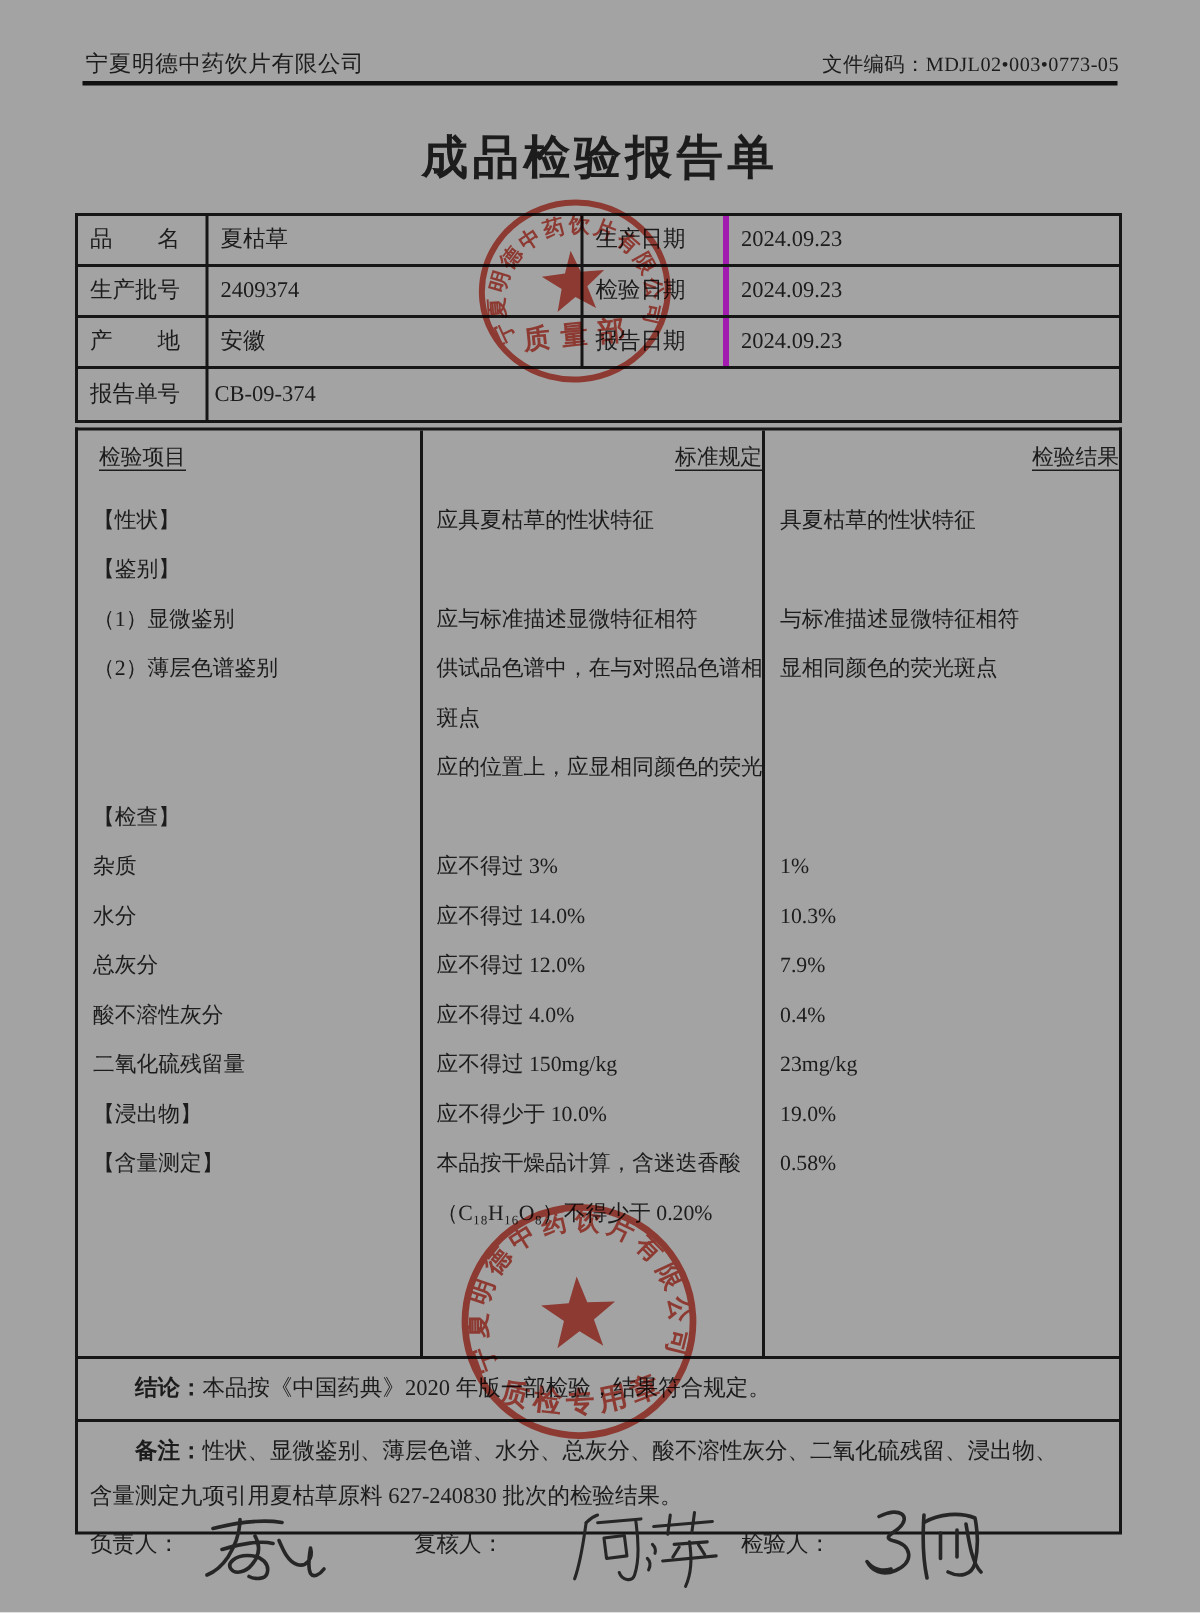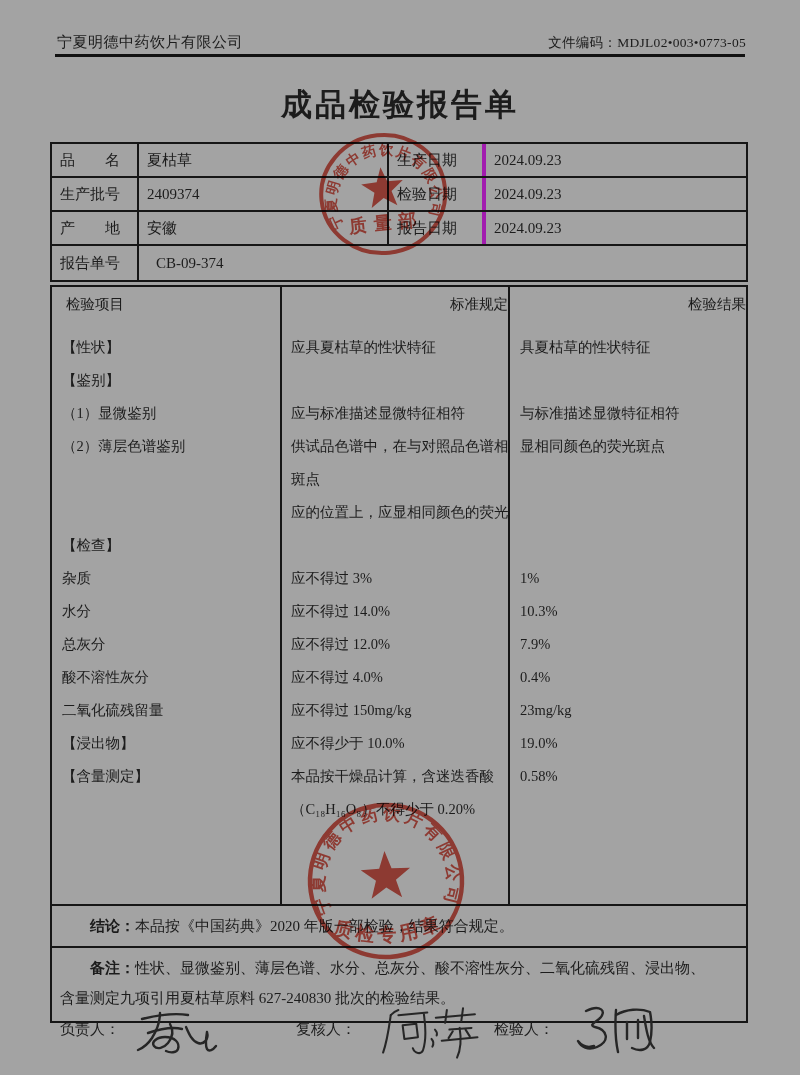--- a/index.html
+++ b/index.html
@@ -15,44 +15,44 @@
          font-size:31px;font-weight:bold;letter-spacing:3px;}
   
   .info-table{position:absolute;left:50px;top:142px;width:694px;border:2px solid #161616;}
   .info-row{display:flex;height:32px;line-height:32px;border-bottom:2px solid #161616;font-size:15px;}
   .info-row:last-child{border-bottom:none;height:34px;line-height:34px;}
   .ic{overflow:hidden;white-space:nowrap;}
   .ic-label{width:77px;padding-left:8px;border-right:2px solid #161616;}
   .ic-value{width:240px;padding-left:8px;border-right:2px solid #161616;}
   .ic-label2{width:85px;padding-left:8px;border-right:4px solid #a21caf;}
   .ic-value2{flex:1;padding-left:8px;}
-  .ic-value-wide{flex:1;padding-left:17px;}
+  .ic-value-wide{flex:1;padding-left:4px;}
   
   .insp-table{position:absolute;left:50px;top:285px;width:694px;height:617px;
               border:2px solid #161616;border-bottom:none;font-size:14.5px;}
   .vline{position:absolute;top:0;bottom:0;width:2px;background:#161616;}
   .vline1{left:228px;} .vline2{left:456px;}
   .insp-hrow{display:flex;height:44px;padding-top:8px;box-sizing:border-box;}
   .insp-row{display:flex;height:33px;line-height:33px;white-space:nowrap;}
   .c1{width:228px;padding-left:10px;box-sizing:border-box;overflow:visible;}
   .c2{width:228px;padding-left:11px;box-sizing:border-box;overflow:visible;}
   .c3{flex:1;padding-left:12px;box-sizing:border-box;overflow:visible;}
   .hc{padding-left:0;}
   .hc.c2,.hc.c3{text-align:right;}
   .hc.c1{padding-left:14px;}
-  .u{text-underline-offset:4px;}
+  .u{text-decoration:underline;text-underline-offset:4px;}
   
   .concl-table{position:absolute;left:50px;top:904px;width:694px;border:2px solid #161616;font-size:15px;}
   .concl-row{min-height:40px;line-height:40px;padding:0 8px;text-indent:2em;border-bottom:2px solid #161616;}
   .remark-row{padding:5px 0 8px 8px;line-height:30px;border-radius:15px;}
   .remark-row .line1{text-indent:2em;}
   .b{font-weight:bold;}
   
   .sig-label{position:absolute;top:1020px;font-size:15px;}
-  .lbl-resp{left:60px;} .lbl-rev{left:296px;} .lbl-insp{left:494px;}
+  .lbl-resp{left:60px;} .lbl-rev{left:276px;} .lbl-insp{left:494px;}
   .sig{position:absolute;}
   .sig path{fill:none;stroke:#262626;stroke-width:2.4;stroke-linecap:round;stroke-linejoin:round;}
   
   .stamp{position:absolute;opacity:.84;mix-blend-mode:multiply;pointer-events:none;}
   .stamp-top{left:303px;top:117px;transform:rotate(-6deg);}
   .stamp-bottom{left:300px;top:795px;transform:rotate(-3deg);}
 </style>
 </head>
 <body>
 

